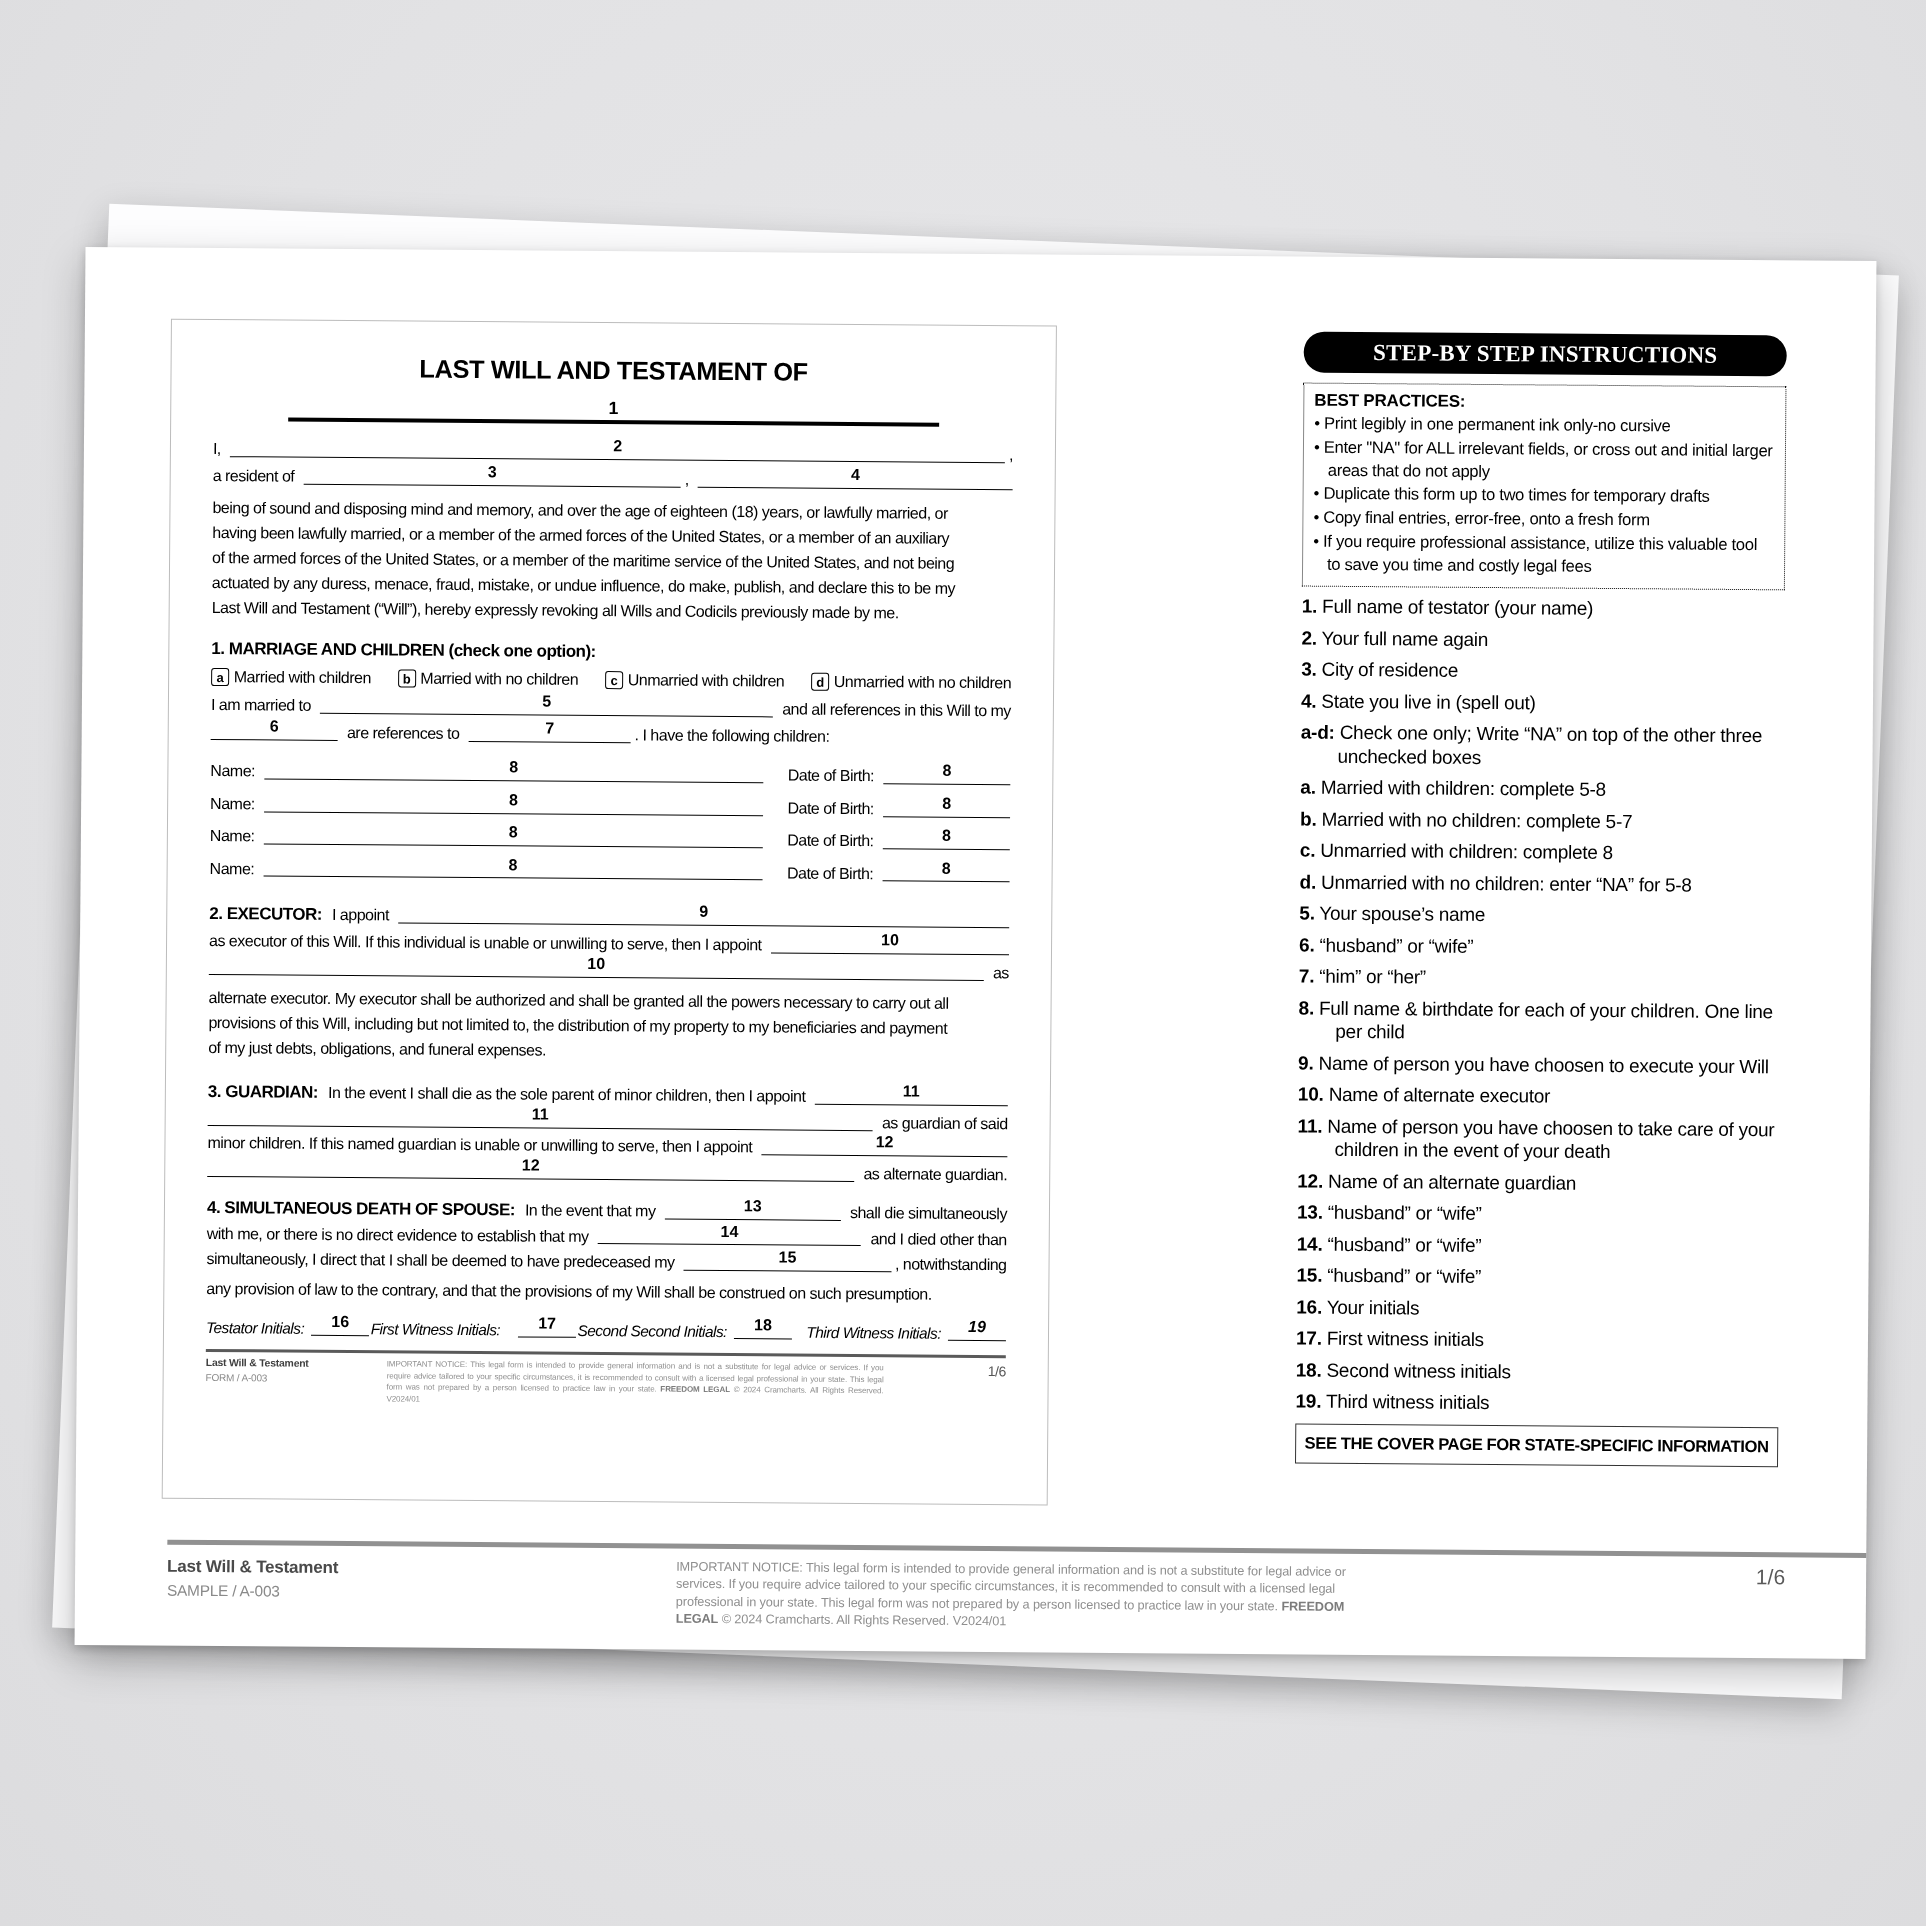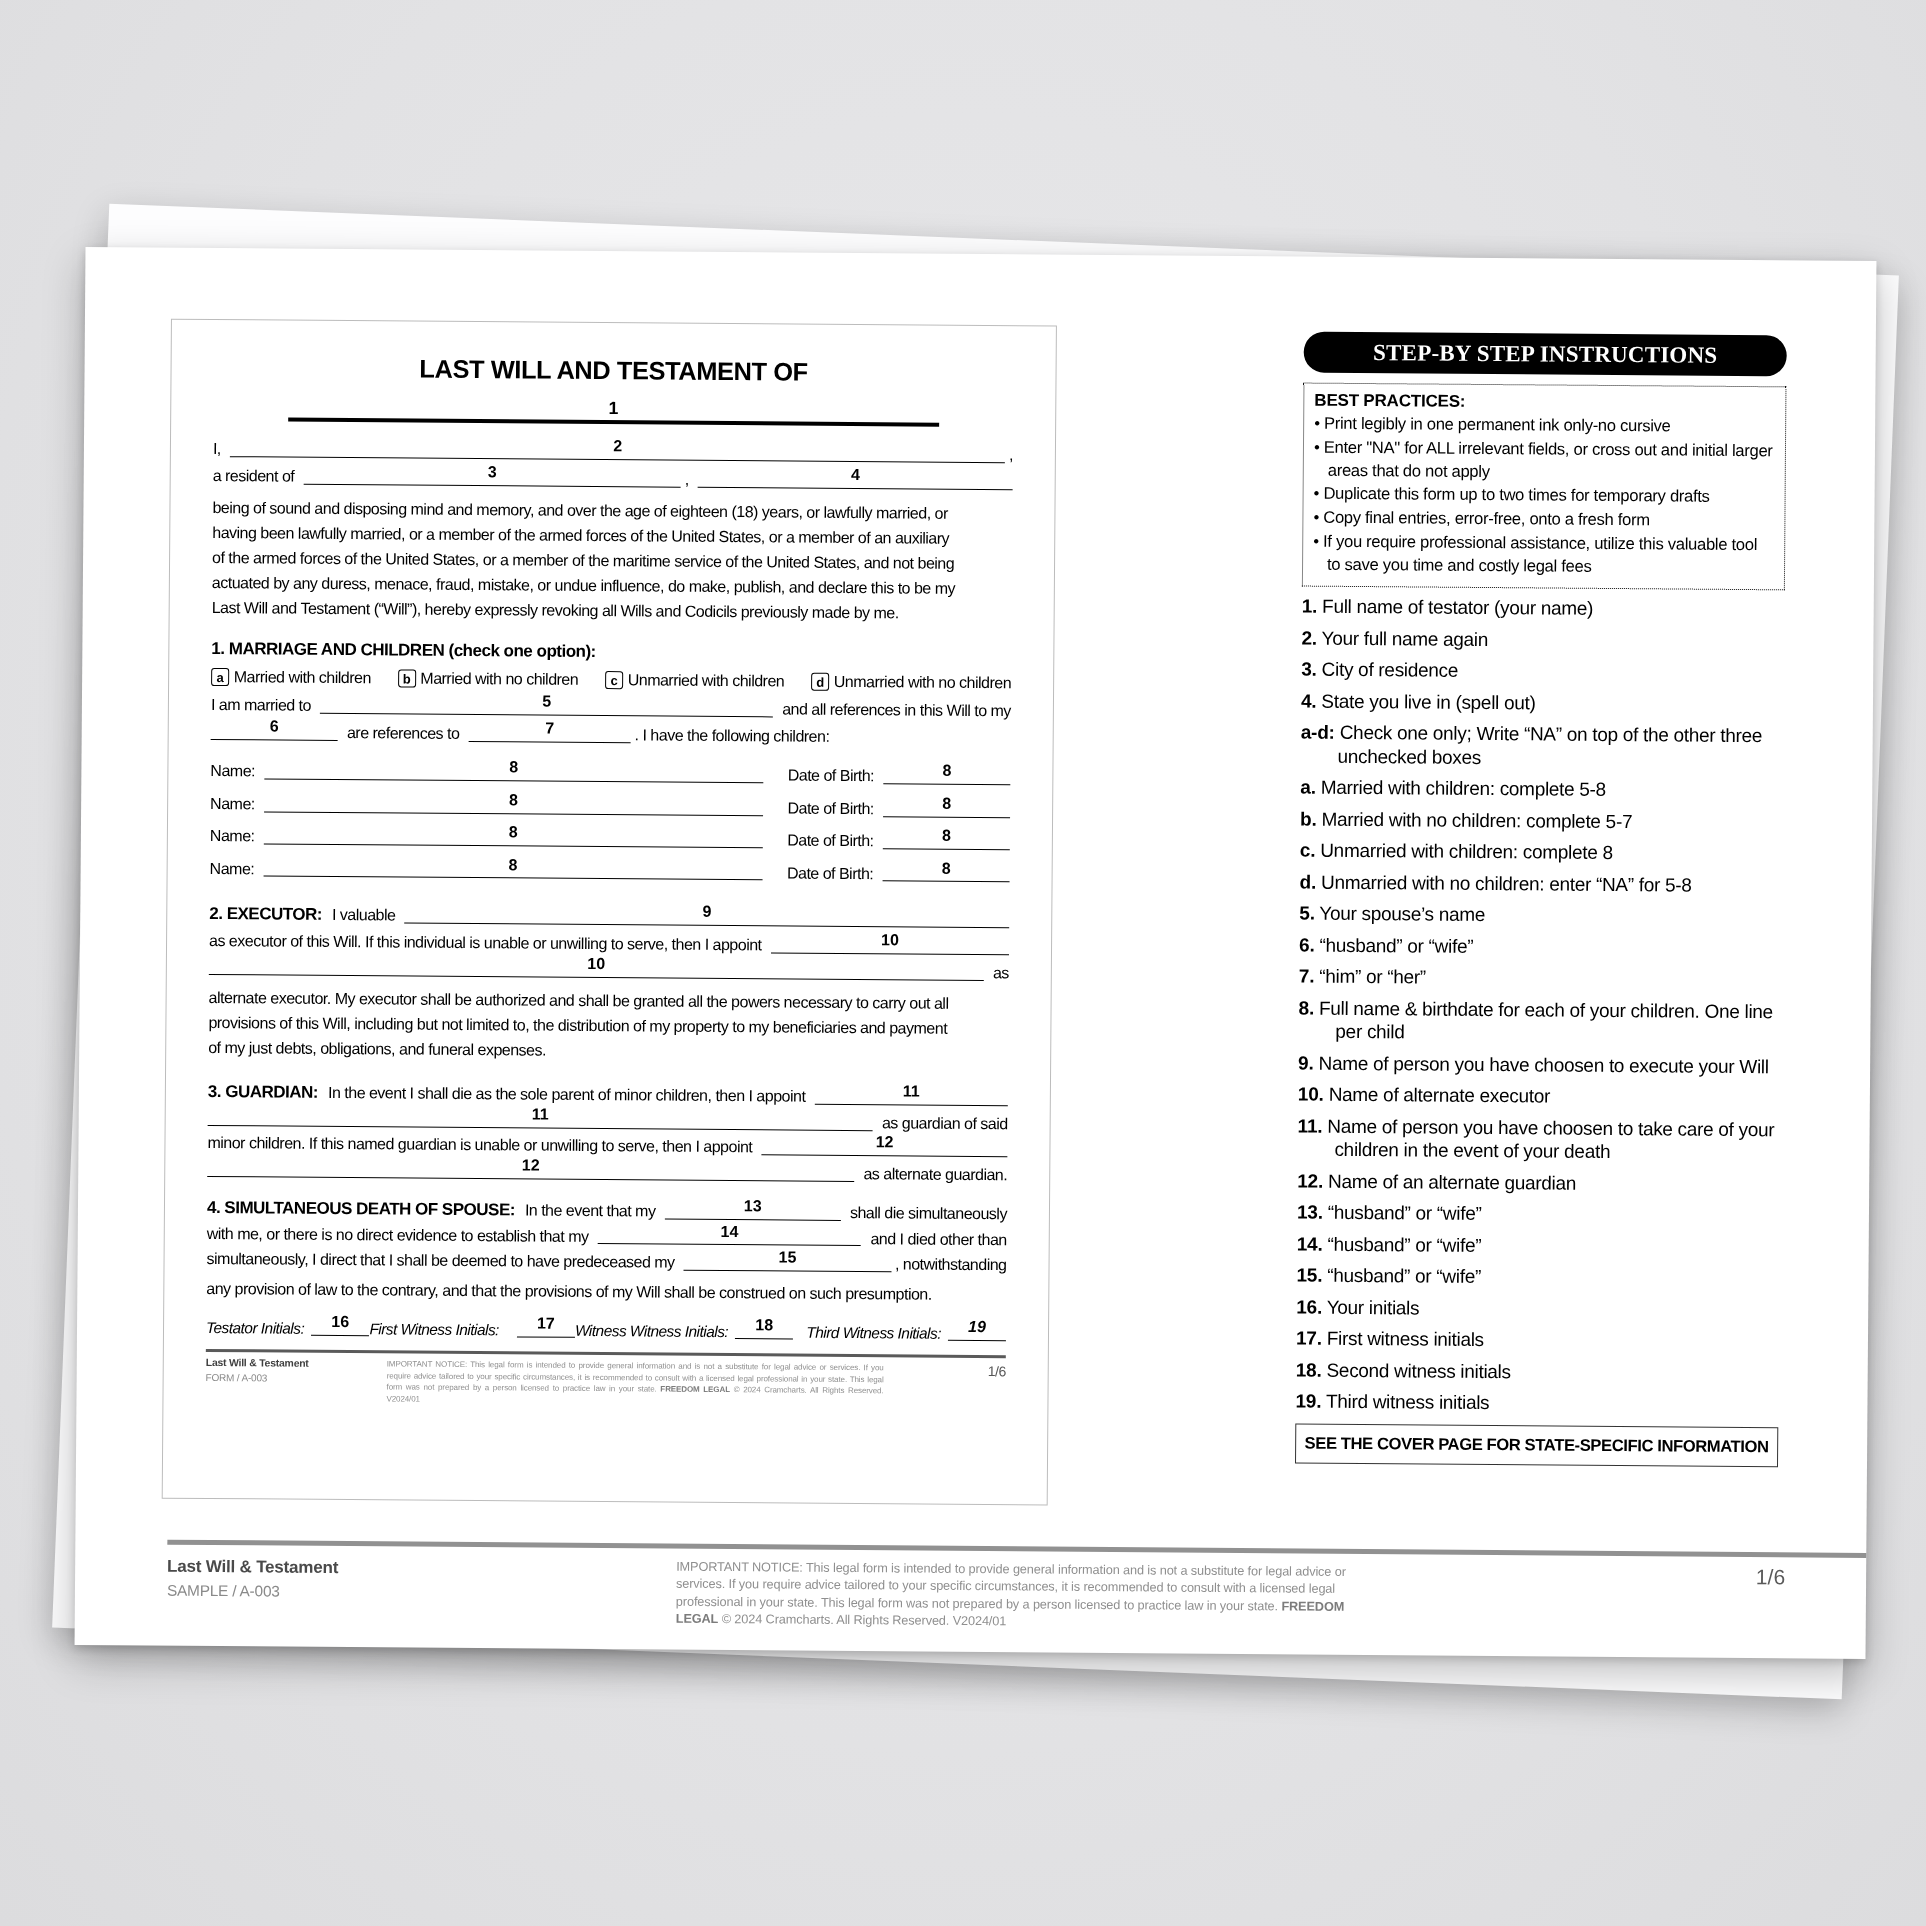--- a/index.html
+++ b/index.html
@@ -192,21 +192,21 @@
               <span class="bnum">8</span>
             </span>
             <span style="width: 15.4px;"></span>
             <span class="ft">Date of Birth:</span>
             <span class="blank" style="width: 127px;">
               <span class="bnum">8</span>
             </span>
           </div>
           <div class="frow" style="margin-top: 26px;">
             <span class="fb">2. EXECUTOR:</span>
-            <span class="ft">I valuable</span>
+            <span class="ft">I appoint</span>
             <span class="blank" style="flex: 1 1 0%;">
               <span class="bnum">9</span>
             </span>
           </div>
           <div class="frow" style="margin-top: 8.5px;">
             <span class="ft">as executor of this Will. If this individual is unable or unwilling to serve, then I appoint</span>
             <span class="blank" style="flex: 1 1 0%;">
               <span class="bnum">10</span>
             </span>
           </div>
@@ -278,21 +278,21 @@
                 <span class="bnum">16</span>
               </span>
             </span>
             <span class="inigroup">
               <span class="fi" style="margin-right: 14px;">First Witness Initials:</span>
               <span class="blank" style="width: 58px;">
                 <span class="bnum">17</span>
               </span>
             </span>
             <span class="inigroup">
-              <span class="fi" style="margin-right: 3.1px;">Witness Witness Initials:</span>
+              <span class="fi" style="margin-right: 3.1px;">Second Second Initials:</span>
               <span class="blank" style="width: 58px;">
                 <span class="bnum">18</span>
               </span>
             </span>
             <span class="inigroup">
               <span class="fi" style="margin-right: 3.1px; margin-left: 13px;">Third Witness Initials:</span>
               <span class="blank" style="width: 58px; font-style: italic;">
                 <span class="bnum">19</span>
               </span>
             </span>

